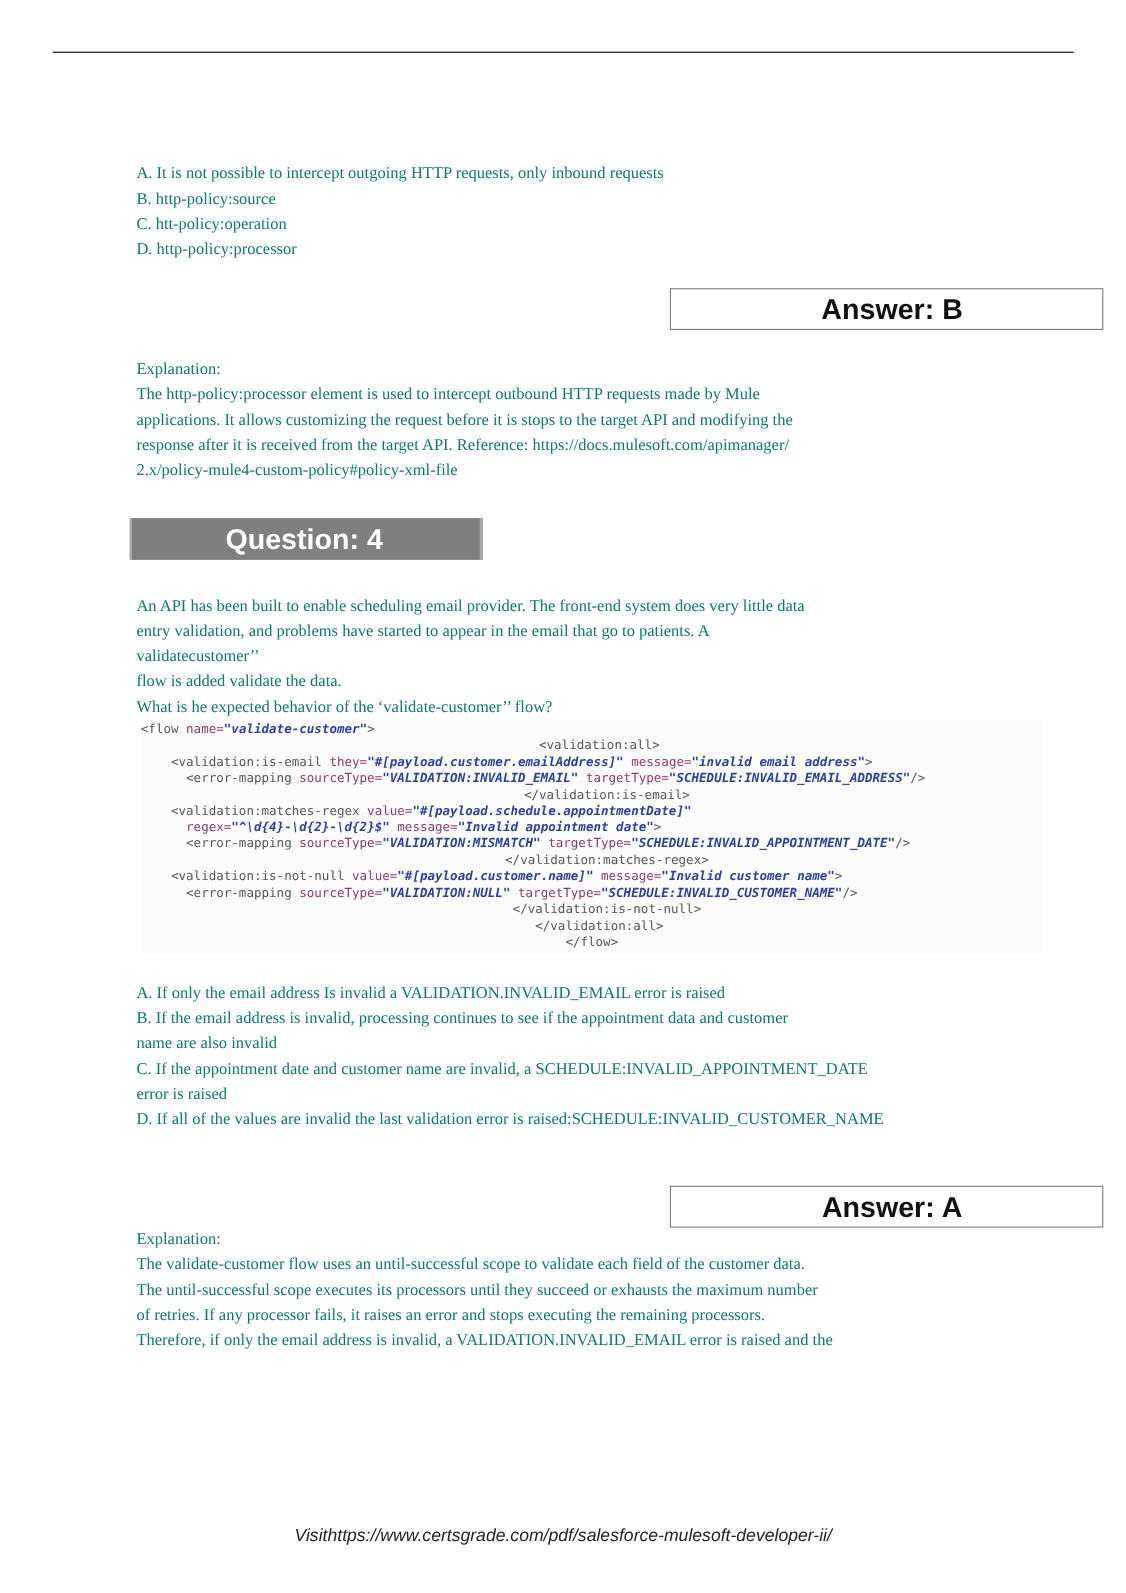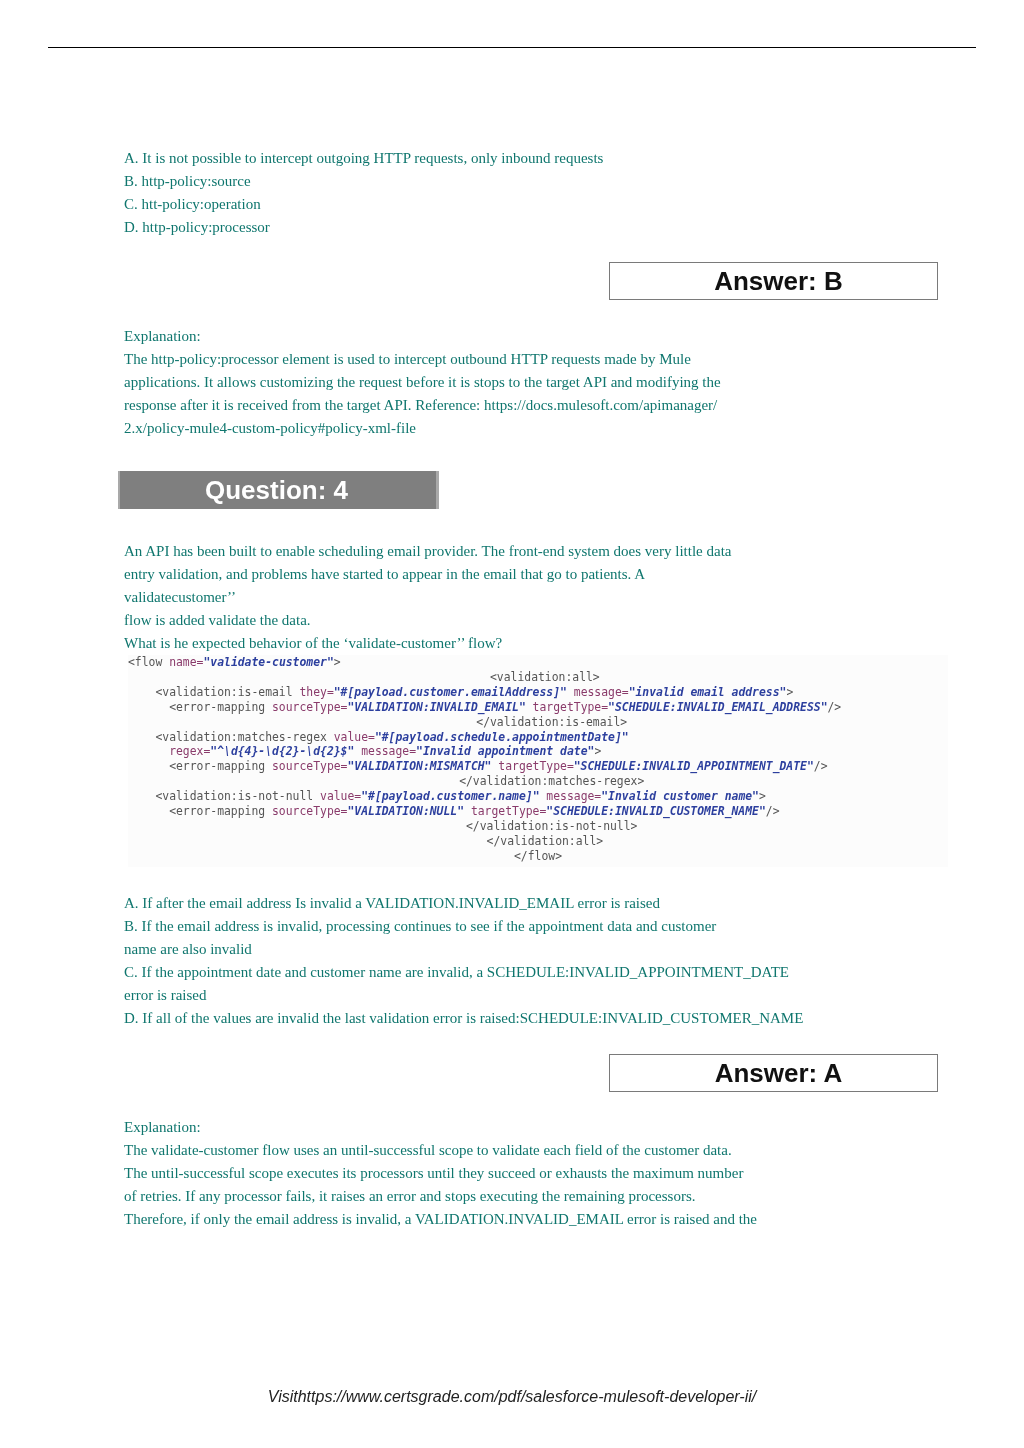--- a/index.html
+++ b/index.html
@@ -1,21 +1,21 @@
 <!DOCTYPE html>
 <html><head>
 <meta charset="utf-8">
 <style>
   html, body { margin: 0; padding: 0; background: #ffffff; }
   body { width: 1024px; height: 1448px; position: relative; overflow: hidden;
          font-family: "Liberation Sans", sans-serif; color: #111; }
   .top-rule { position: absolute; left: 48px; top: 47px; width: 928px; height: 1px; background: #000; }
   .txt { position: absolute; left: 124px; font-size: 15px; line-height: 23px; color: #0f766e; font-family: Liberation Serif, serif; }
   .txt div { white-space: nowrap; }
-  .answer-box { position: absolute; left: 609px; width: 329px; height: 38px; border: 1px solid #7a7a7a;
+  .answer-box { position: absolute; left: 609px; width: 394px; height: 38px; border: 1px solid #7a7a7a;
                 box-sizing: border-box; background: #fff; text-align: center;
                 font-weight: bold; font-size: 26px; line-height: 36px; color: #111; }
   .answer-box span { display: inline-block; margin-left: 10px; }
   .question-banner { position: absolute; left: 118px; top: 471px; width: 321px; height: 38px;
                      background: #7f7f7f; border-left: 2px solid #a9a9a9; border-right: 3px solid #a9a9a9;
                      box-sizing: border-box; color: #fff; font-weight: bold; font-size: 26px; line-height: 38px; padding-left: 24px; }
   .question-banner span { position: absolute; left: 85px; }
   .code { position: absolute; left: 128px; top: 655px; width: 820px; height: 212px;
           font-family: "DejaVu Sans Mono", monospace; font-size: 11.4px; line-height: 14.9px;
           color: #4a4a4a; background: #fcfcfc; filter: blur(0.25px); }
@@ -73,29 +73,29 @@
   <div><span class="tag">      &lt;error-mapping </span><span class="attr">sourceType=</span><span class="val">"VALIDATION:MISMATCH"</span><span class="attr"> targetType=</span><span class="val">"SCHEDULE:INVALID_APPOINTMENT_DATE"</span><span class="tag">/&gt;</span></div>
   <div class="tag">    &lt;/validation:matches-regex&gt;</div>
   <div><span class="tag">    &lt;validation:is-not-null </span><span class="attr">value=</span><span class="val">"#[payload.customer.name]"</span><span class="attr"> message=</span><span class="val">"Invalid customer name"</span><span class="tag">&gt;</span></div>
   <div><span class="tag">      &lt;error-mapping </span><span class="attr">sourceType=</span><span class="val">"VALIDATION:NULL"</span><span class="attr"> targetType=</span><span class="val">"SCHEDULE:INVALID_CUSTOMER_NAME"</span><span class="tag">/&gt;</span></div>
   <div class="tag">    &lt;/validation:is-not-null&gt;</div>
   <div class="tag">  &lt;/validation:all&gt;</div>
   <div class="tag">&lt;/flow&gt;</div>
 </div>
 
 <div class="txt" style="top:892px;">
-  <div>A. If after the email address Is invalid a VALIDATION.INVALID_EMAIL error is raised</div>
+  <div>A. If only the email address Is invalid a VALIDATION.INVALID_EMAIL error is raised</div>
   <div>B. If the email address is invalid, processing continues to see if the appointment data and customer</div>
   <div>name are also invalid</div>
   <div>C. If the appointment date and customer name are invalid, a SCHEDULE:INVALID_APPOINTMENT_DATE</div>
   <div>error is raised</div>
   <div>D. If all of the values are invalid the last validation error is raised:SCHEDULE:INVALID_CUSTOMER_NAME</div>
 </div>
 
-<div class="answer-box" style="top:1054px;">
+<div class="answer-box" style="top:1078px;">
   <span>Answer: A</span>
 </div>
 
 <div class="txt" style="top:1116px;">
   <div>Explanation:</div>
   <div>The validate-customer flow uses an until-successful scope to validate each field of the customer data.</div>
   <div>The until-successful scope executes its processors until they succeed or exhausts the maximum number</div>
   <div>of retries. If any processor fails, it raises an error and stops executing the remaining processors.</div>
   <div>Therefore, if only the email address is invalid, a VALIDATION.INVALID_EMAIL error is raised and the</div>
 </div>

